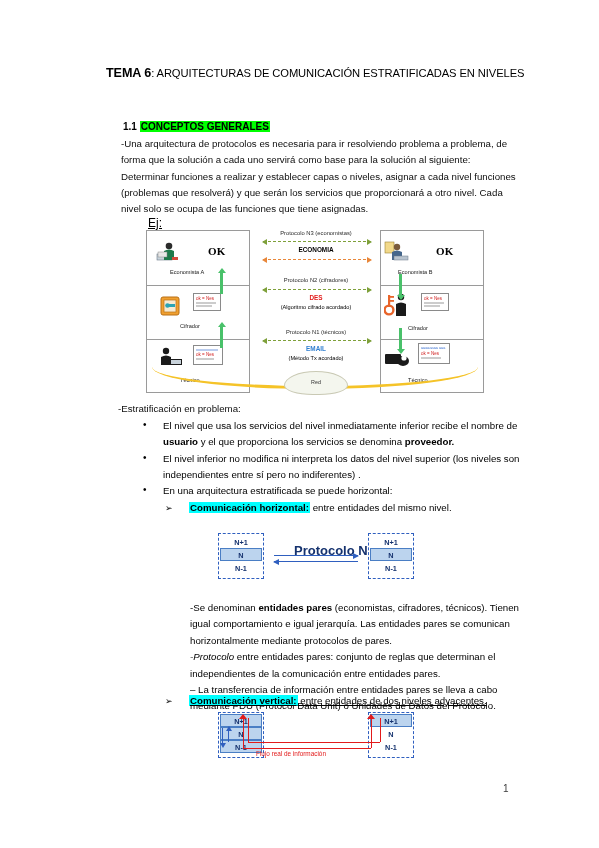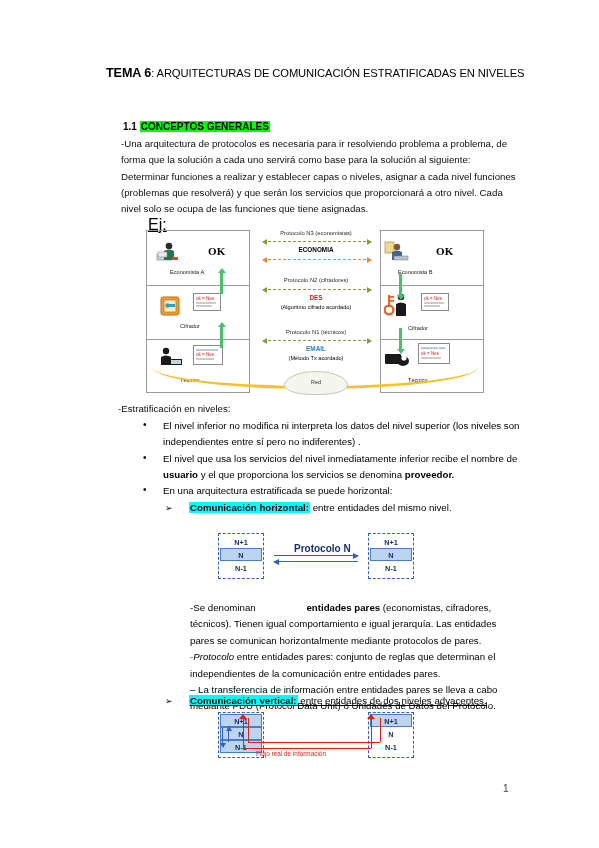--- a/index.html
+++ b/index.html
@@ -72,21 +72,21 @@
   }
   #para-intro {
     left: 121px;
     top: 136px;
     width: 400px;
   }
   #label-ej {
     position: absolute;
     left: 148px;
     top: 216px;
-    font-size: 16px;
+    font-size: 12px;
     text-decoration: underline;
   }
 
   
   #para-estrat {
     left: 118px;
     top: 401px;
     width: 400px;
   }
 
@@ -140,21 +140,21 @@
 
   
   .subpara {
     position: absolute;
     font-size: 9.7px;
     line-height: 16.4px;
     width: 330px;
   }
   #para-pares { left: 190px; top: 600px; }
   #para-pares i { font-style: italic; }
-  #para-pares b { font-weight: bold; margin-left: 48px; }
+  #para-pares b { font-weight: bold; }
 
   
   .page-number {
     position: absolute;
     left: 503px;
     top: 783px;
     font-size: 10px;
     color: #3b3b3b;
   }
 
@@ -330,21 +330,21 @@
     border: 1px solid #4a7ec4;
     background: #ffffff;
     box-sizing: border-box;
     margin-bottom: 0px;
   }
   .stack .lyr.mid { background: #bcd4ee; }
   .stack .lyr.plain { border-color: transparent; }
 
   .proto-n-label {
     position: absolute;
-    font-size: 10px;
+    font-size: 13px;
     font-weight: bold;
     color: #15326e;
     white-space: nowrap;
   }
   .harrow {
     position: absolute;
     height: 0;
     border-top: 1.3px solid #2f5fbf;
   }
   .harrow.right::after {
@@ -549,28 +549,28 @@
     <div class="dline" style="left:117px; top:110px; width:108px;"></div>
     <div class="proto-title" style="left:115px; top:115px; width:110px; color:#2f7fd0;">EMAIL</div>
     <div class="proto-sub" style="left:110px; top:125px; width:120px;">(Método Tx acordado)</div>
 
     <div class="yellow-curve"></div>
     <div class="cloud">
       <div class="cloud-label">Red</div>
     </div>
   </div>
 
-  <div class="para" id="para-estrat">-Estratificación en niveles:</div>
+  <div class="para" id="para-estrat">-Estratificación en problema:</div>
 
   <ul class="bullets">
     <li>
-      <span>El nivel inferior no modifica ni interpreta los datos del nivel superior (los niveles son independientes entre sí pero no indiferentes) .</span>
+      <span>El nivel que usa los servicios del nivel inmediatamente inferior recibe el nombre de </span><b>usuario</b><span> y el que proporciona los servicios se denomina </span><b>proveedor.</b>
     </li>
     <li>
-      <span>El nivel que usa los servicios del nivel inmediatamente inferior recibe el nombre de </span><b>usuario</b><span> y el que proporciona los servicios se denomina </span><b>proveedor.</b>
+      <span>El nivel inferior no modifica ni interpreta los datos del nivel superior (los niveles son independientes entre sí pero no indiferentes) .</span>
     </li>
     <li>
       <span>En una arquitectura estratificada se puede horizontal:</span>
       <ul class="sublist">
         <li>
           <span class="hl-cyan">Comunicación horizontal:</span><span> entre entidades del mismo nivel.</span>
         </li>
       </ul>
     </li>
   </ul>

